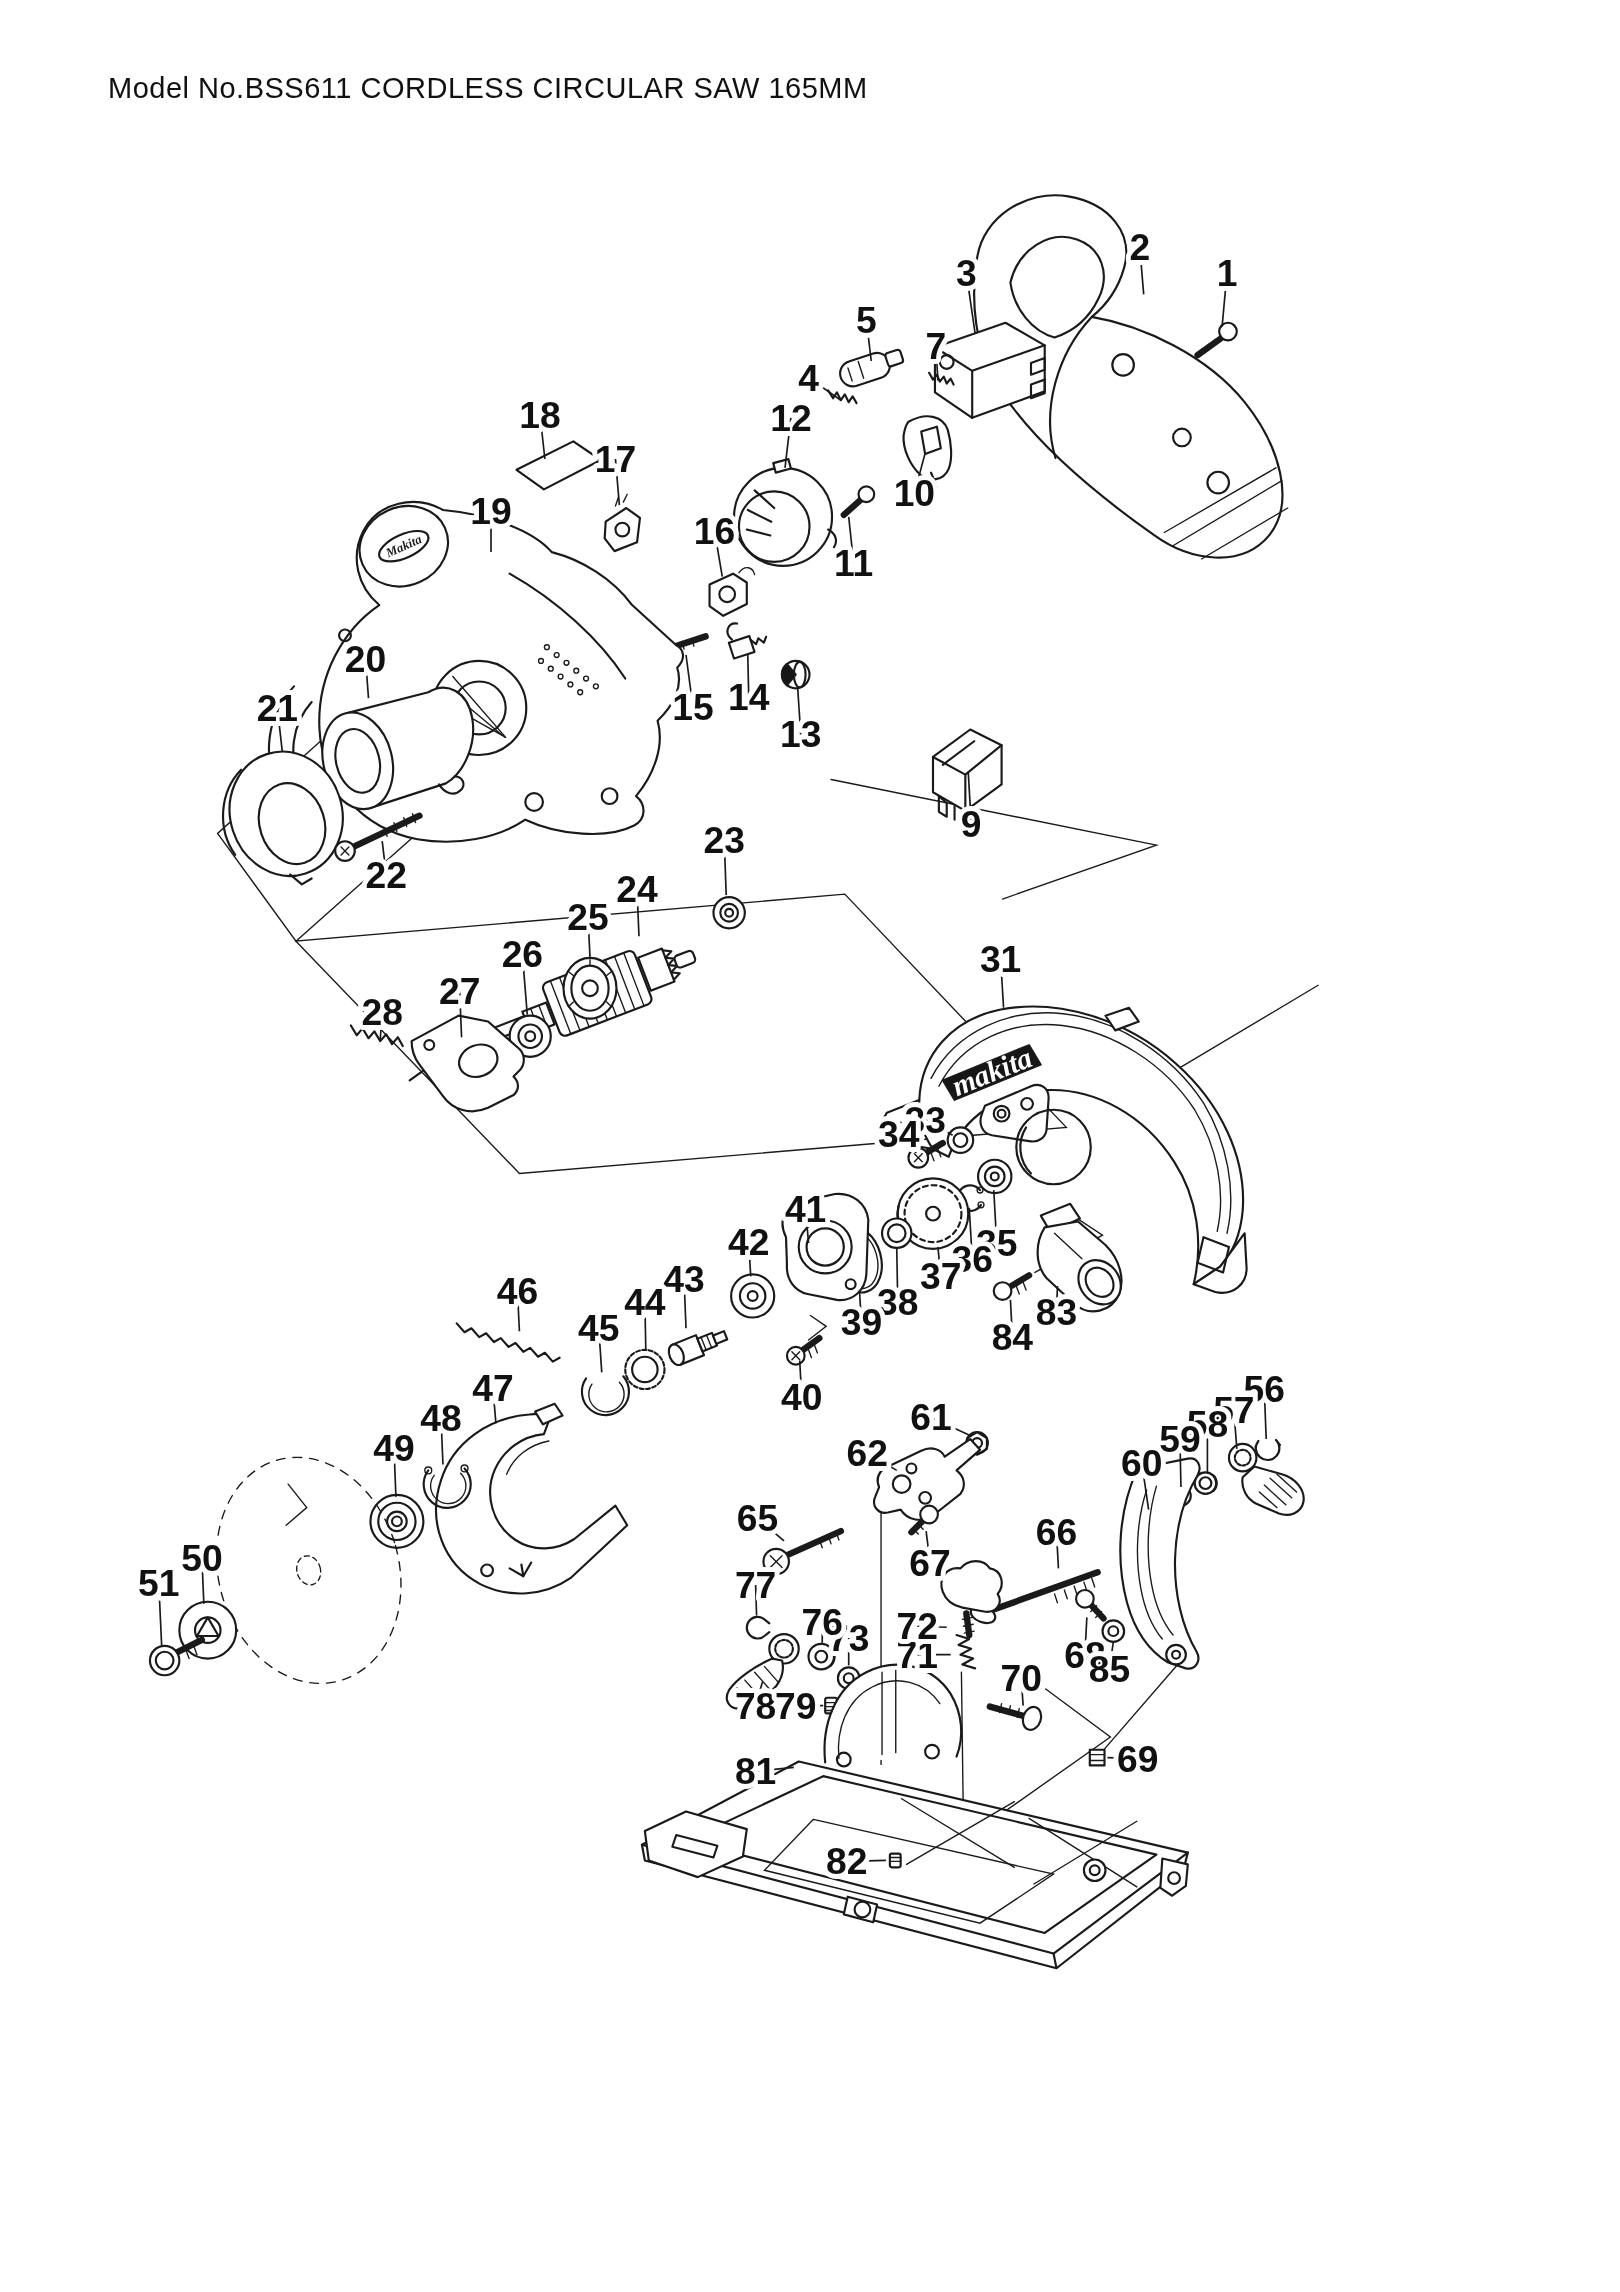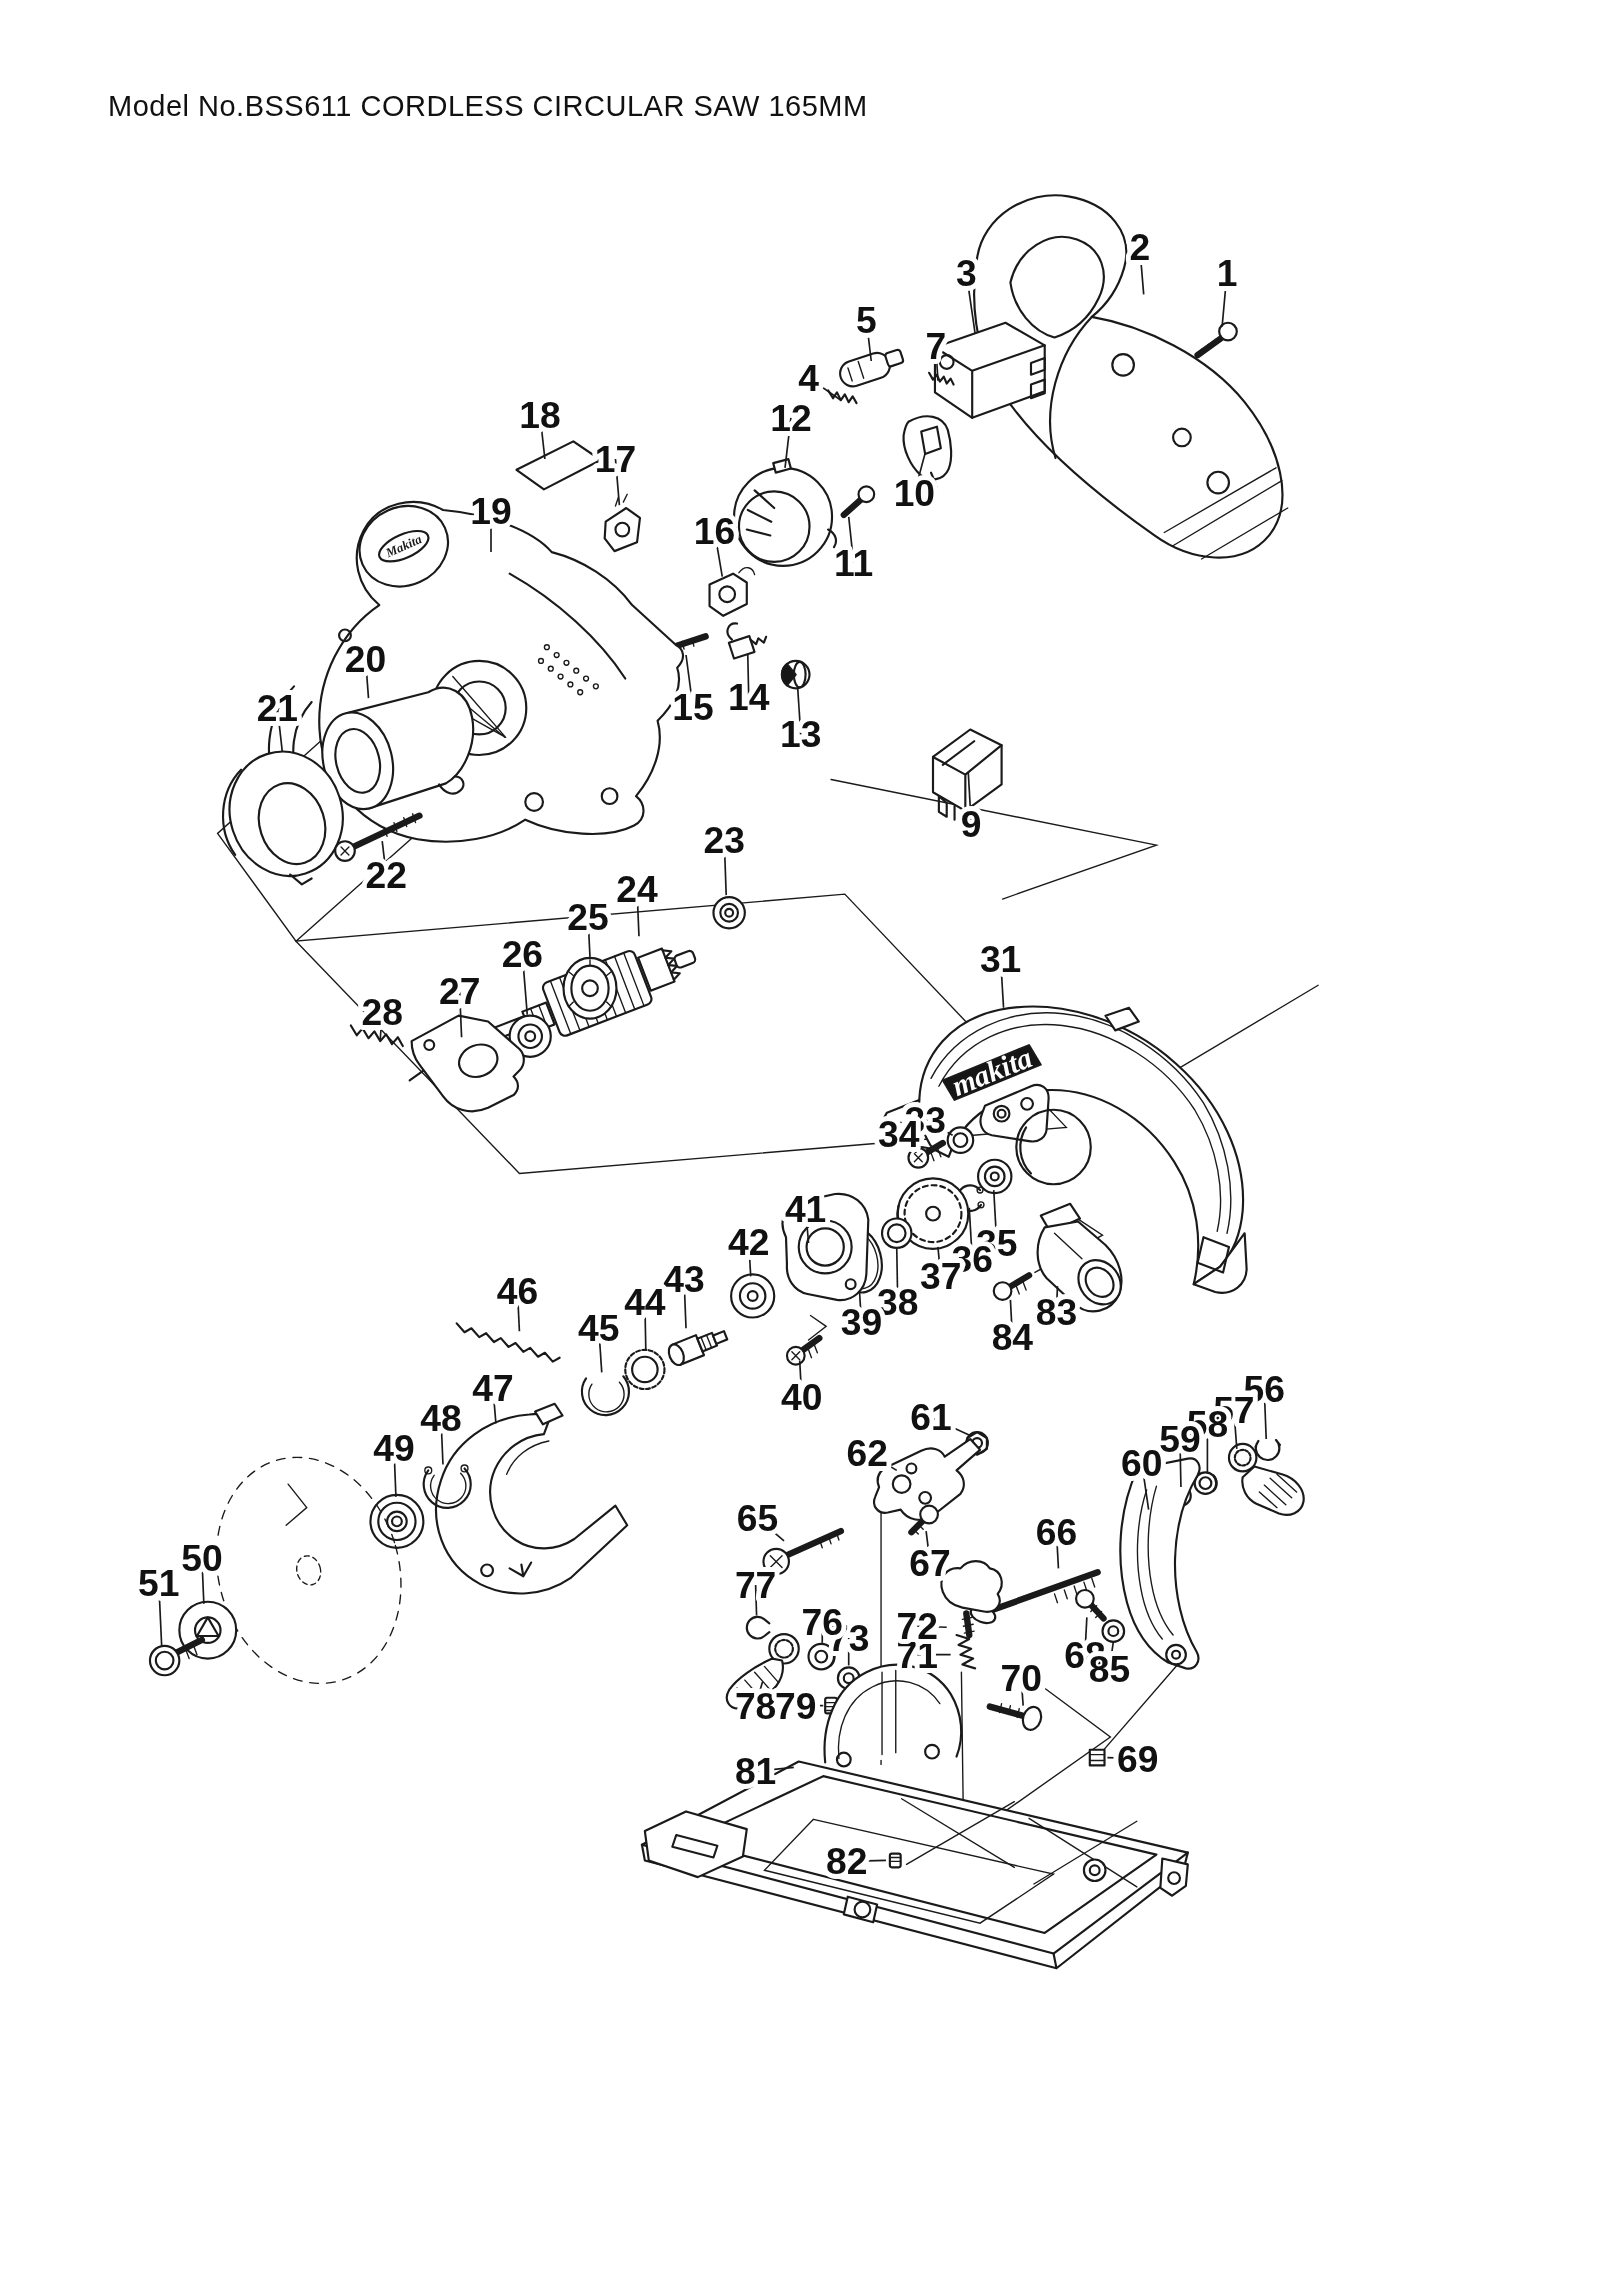--- a/index.html
+++ b/index.html
@@ -1,17 +1,17 @@
 <!DOCTYPE html>
 <html><head>
 <meta charset="utf-8">
 <style>
   html,body{margin:0;padding:0;background:#fff}
   body{position:relative;width:1620px;height:2293px;font-family:"Liberation Sans",sans-serif;overflow:hidden}
-  #title{position:absolute;left:108px;top:90px;font-size:29px;letter-spacing:0.5px;color:#111;white-space:nowrap}
+  #title{position:absolute;left:108px;top:72px;font-size:29px;letter-spacing:0.5px;color:#111;white-space:nowrap}
   #stage{position:absolute;left:0;top:0}
   .d{stroke:#1a1a1a;stroke-width:2.2;fill:none;stroke-linecap:round;stroke-linejoin:round}
   .df{stroke:#1a1a1a;stroke-width:2.2;fill:#fff;stroke-linecap:round;stroke-linejoin:round}
   .dk{stroke:#1a1a1a;stroke-width:2;fill:#161616;stroke-linejoin:round}
   .thin{stroke:#1a1a1a;stroke-width:1.4;fill:none;stroke-linecap:round}
   .thick{stroke:#1a1a1a;stroke-width:6.5;fill:none;stroke-linecap:round}
   .leader{stroke:#1a1a1a;stroke-width:1.7}
   .plabel{font:700 38px "Liberation Sans",sans-serif;fill:#111;text-anchor:middle;dominant-baseline:central;
           paint-order:stroke;stroke:#fff;stroke-width:10px;stroke-linejoin:round}
   .brandcase{font:italic 700 30px "Liberation Serif",serif;fill:#fff;text-anchor:middle;dominant-baseline:central}

